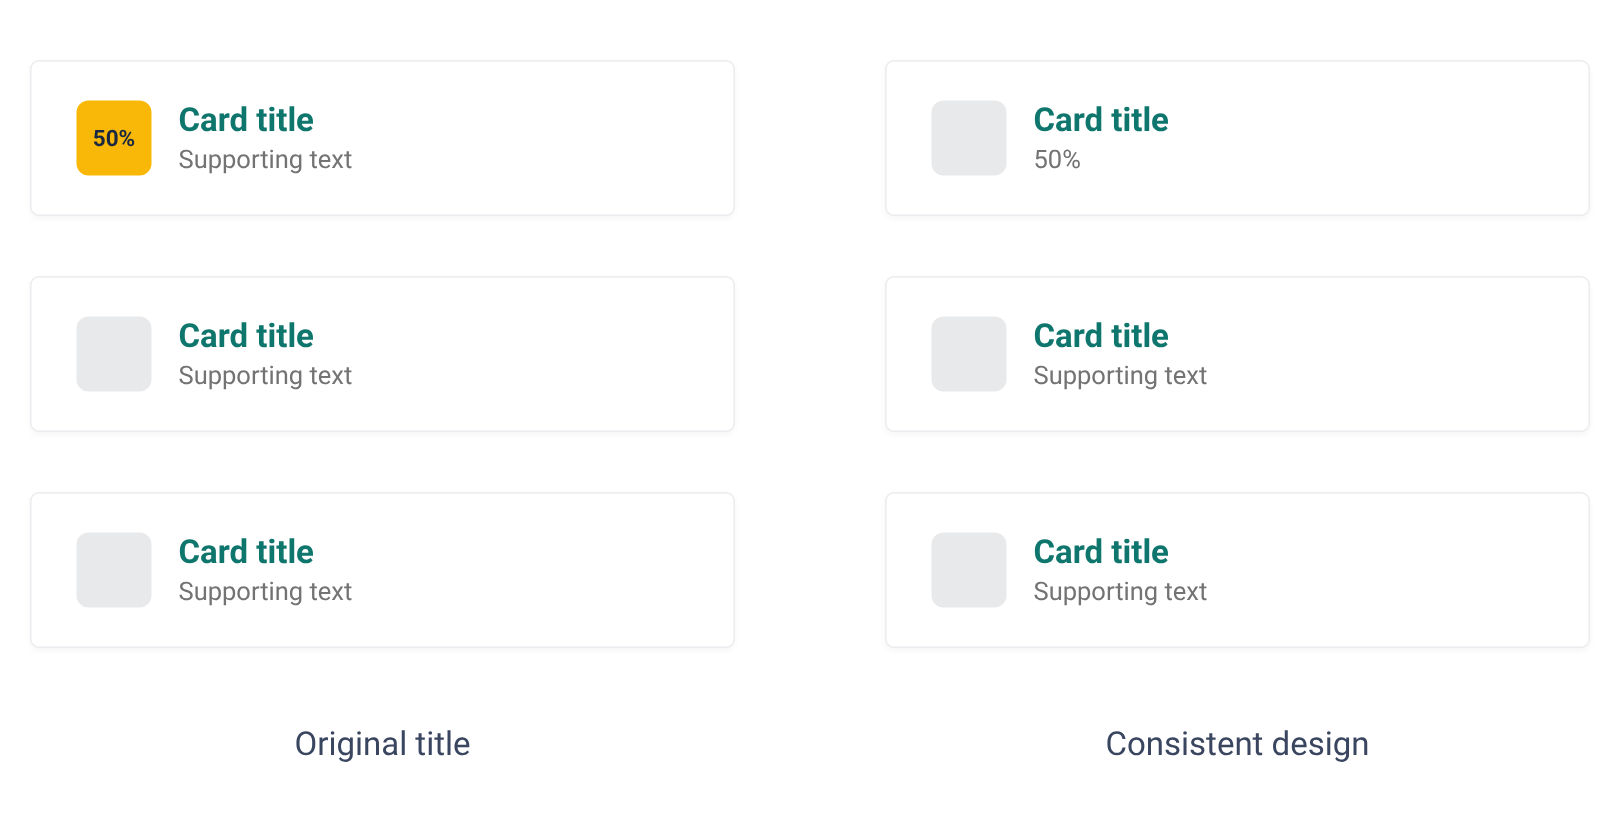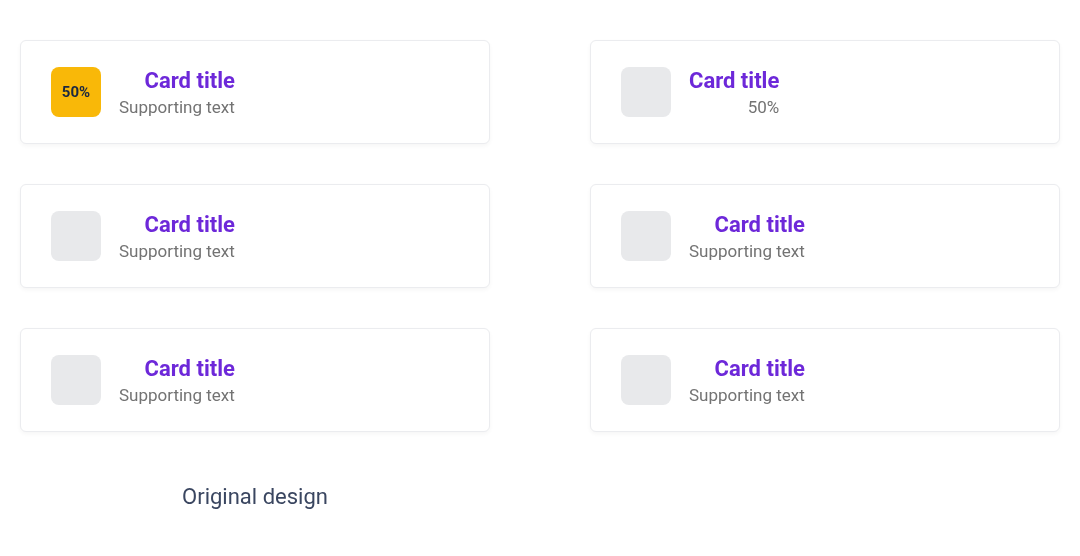--- a/index.html
+++ b/index.html
@@ -27,21 +27,20 @@
     }
     .card {
       background: #ffffff;
       border: 1px solid #ebecef;
       border-radius: 6px;
       padding: 26px 30px;
       display: flex;
       align-items: center;
       gap: 18px;
       box-shadow: 0 2px 4px rgba(0,0,0,0.04);
-      text-align: right;
     }
     .badge {
       width: 50px;
       height: 50px;
       border-radius: 8px;
       display: flex;
       align-items: center;
       justify-content: center;
       flex-shrink: 0;
       font-weight: 700;
@@ -55,21 +54,21 @@
       background: #e8e9eb;
     }
     .card-text {
       display: flex;
       flex-direction: column;
       gap: 4px;
     }
     .card-title {
       font-weight: 700;
       font-size: 22px;
-      color: #6d28d9;
+      color: #0f766e;
     }
     .card-subtitle {
       font-size: 17px;
       color: #737373;
     }
     .caption {
       font-size: 22px;
       color: #3a4660;
       text-align: center;
       margin-top: 12px;
@@ -96,21 +95,21 @@
         <div class="card-subtitle">Supporting text</div>
       </div>
     </div>
     <div class="card">
       <div class="badge gray"></div>
       <div class="card-text">
         <div class="card-title">Card title</div>
         <div class="card-subtitle">Supporting text</div>
       </div>
     </div>
-    <div class="caption">Original design</div>
+    <div class="caption">Original title</div>
   </div>
 
   <div class="column">
     <div class="card">
       <div class="badge gray"></div>
       <div class="card-text">
         <div class="card-title">Card title</div>
         <div class="card-subtitle">50%</div>
       </div>
     </div>
@@ -121,15 +120,16 @@
         <div class="card-subtitle">Supporting text</div>
       </div>
     </div>
     <div class="card">
       <div class="badge gray"></div>
       <div class="card-text">
         <div class="card-title">Card title</div>
         <div class="card-subtitle">Supporting text</div>
       </div>
     </div>
+    <div class="caption">Consistent design</div>
   </div>
 
 </div>
 
 </body></html>

